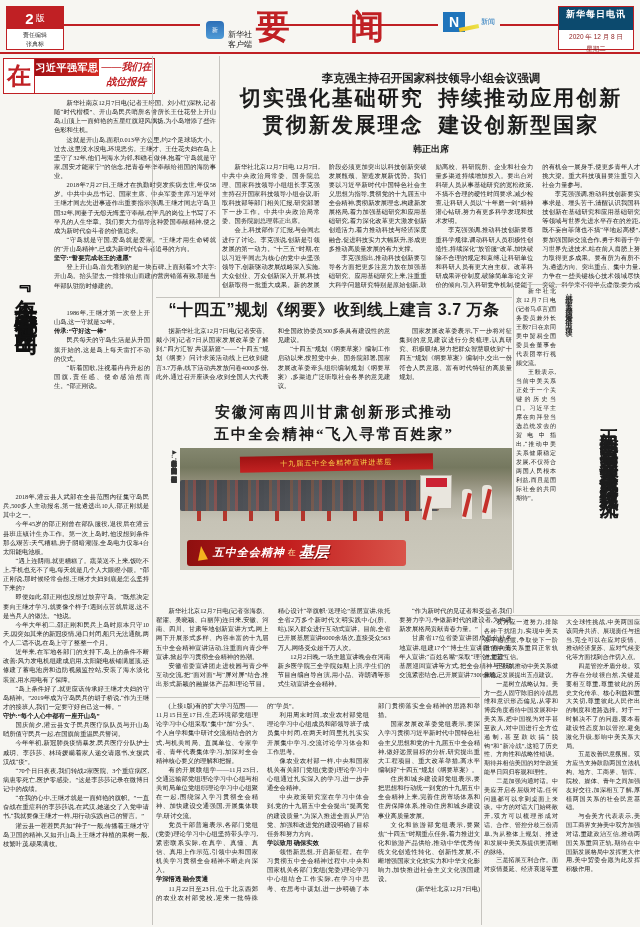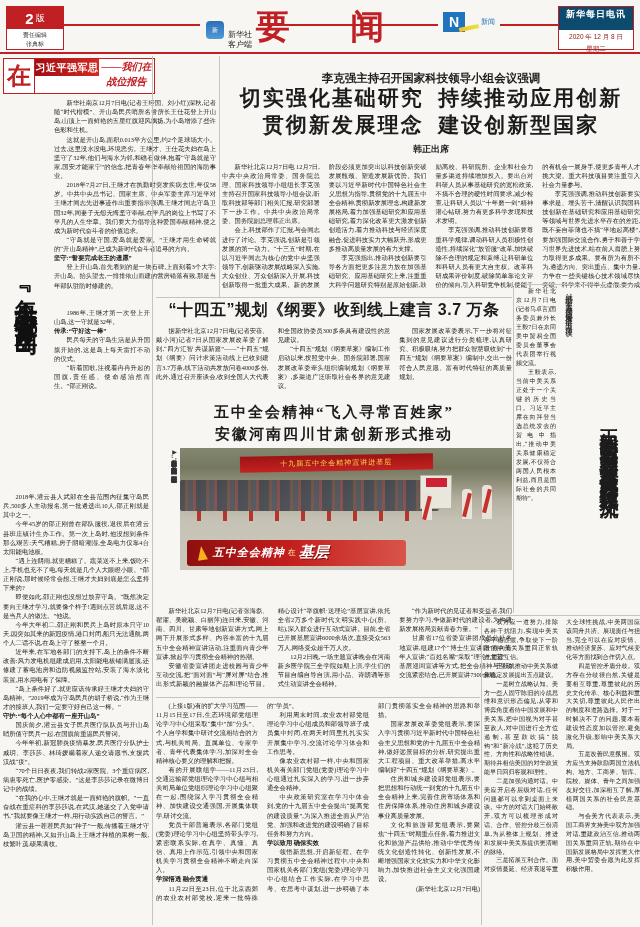--- a/index.html
+++ b/index.html
@@ -201,22 +201,22 @@
   <section class="plan bodytxt">
     <div class="plan-h">“十四五”规划《纲要》收到线上建言 3.7 万条</div>
     <div class="plan-body">
       <p>据新华社北京12月7日电(记者安蓓、戴小河)记者7日从国家发展改革委了解到,“四方汇智 共谋新篇”——“十四五”规划《纲要》问计求策活动线上已收到建言3.7万条,线下活动共发放问卷4000多份,此外,通过召开座谈会,收到全国人大代表和全国政协委员300多条具有建设性的意见建议。</p>
       <p>“十四五”规划《纲要草案》编制工作启动以来,按照党中央、国务院部署,国家发展改革委牵头组织编制规划《纲要草案》,多渠道广泛听取社会各界的意见建议。</p>
       <p>国家发展改革委表示,下一步将对征集到的意见建议进行分类梳理,认真研究、积极吸纳,努力把群众智慧吸收到“十四五”规划《纲要草案》编制中,交出一份符合人民意愿、富有时代特征的高质量规划。</p>
     </div>
   </section>
 
   <section class="grass bodytxt">
+    <div class="grass-h">安徽河南四川甘肃创新形式推动</div>
     <div class="grass-h">五中全会精神“飞入寻常百姓家”</div>
-    <div class="grass-h">安徽河南四川甘肃创新形式推动</div>
     <div class="photo-row">
       <div class="photo-cap">
         <span>▶十二月七日,合肥市肥西县花岗镇,“花之风”理论宣讲文艺队宣讲党的十九届五中全会精神。</span>
         <span class="credit">新华社记者刘军喜摄</span>
       </div>
       <div class="photo">
         <div class="ph-banner">十九届五中全会精神宣讲进基层</div>
         <div class="ph-crowd"></div>
         <div class="ph-stools"></div>
         <div class="ph-kiosk"></div>

